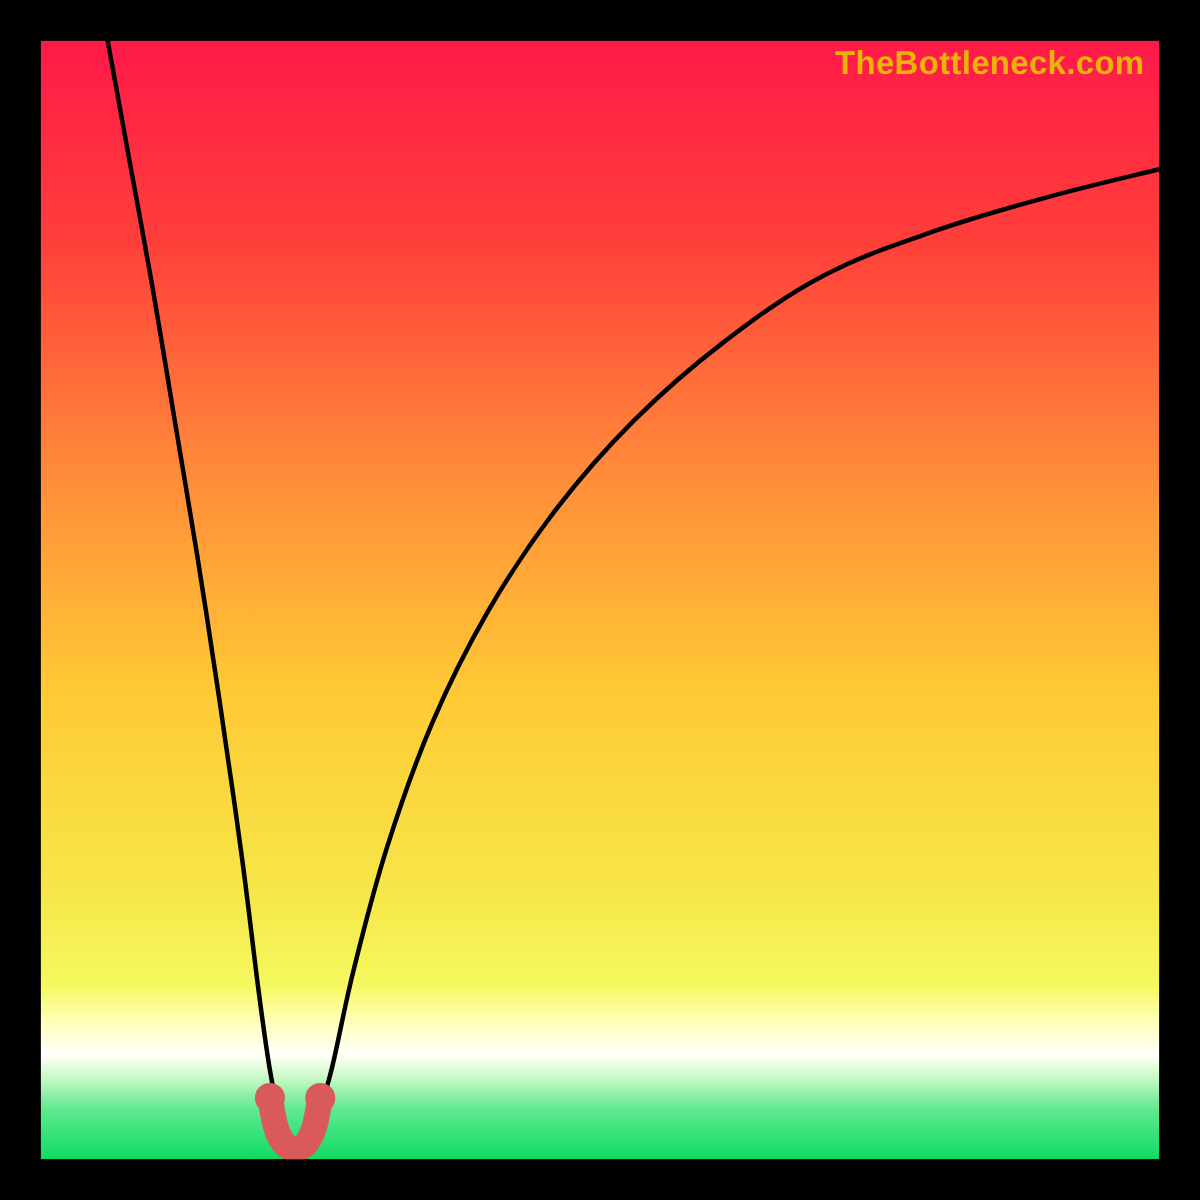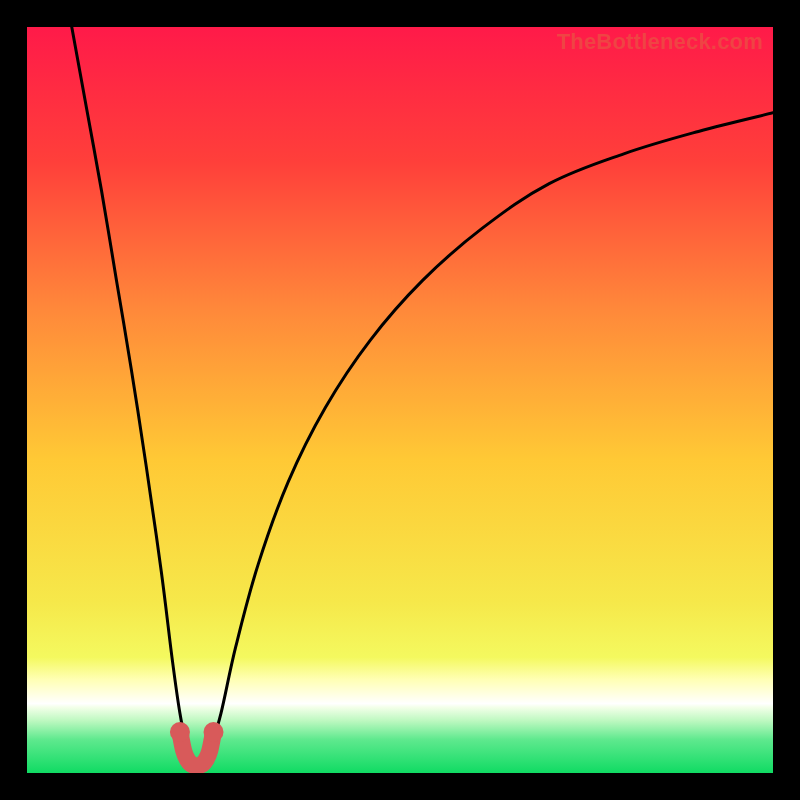--- a/index.html
+++ b/index.html
@@ -26,21 +26,21 @@
     width: 746px;
     height: 746px;
     overflow: hidden;
   }
   .watermark {
     position: absolute;
     top: 2px;
     right: 10px;
     font-size: 22px;
     font-weight: 600;
-    color: #ef4444;
+    color: #eab308;
     letter-spacing: 0.2px;
     user-select: none;
   }
   svg { display: block; }
 </style>
 </head>
 <body>
 
 <div class="frame">
   <div class="plot">

